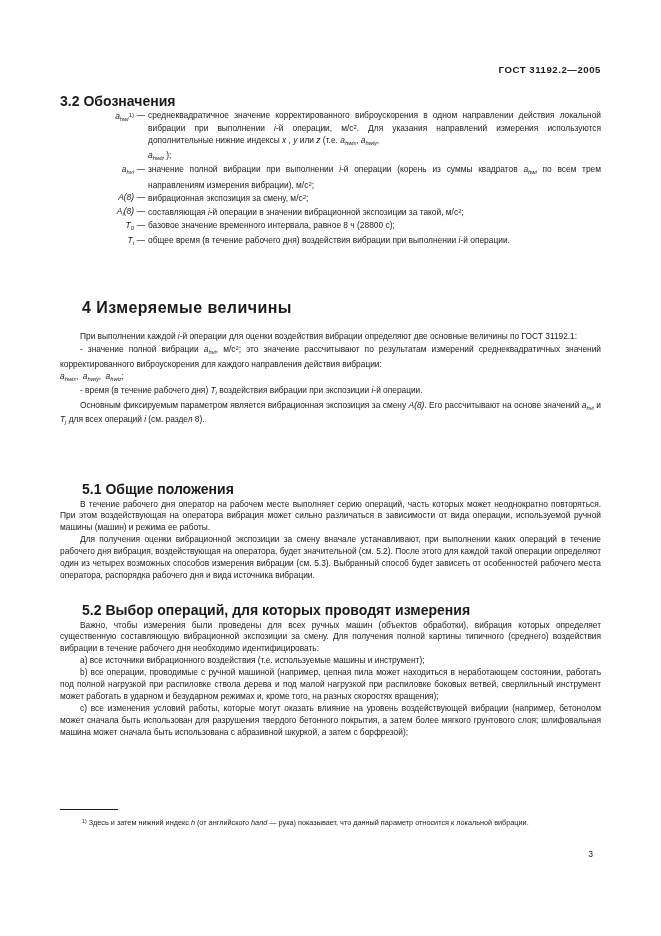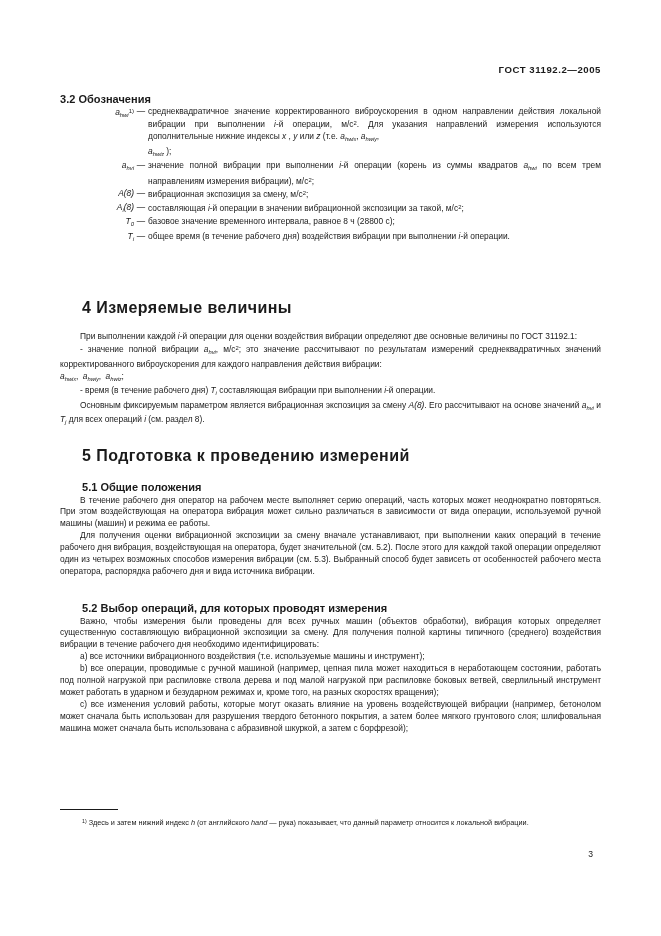--- a/index.html
+++ b/index.html
@@ -35,21 +35,21 @@
     top: 64px;
     right: 0;
     font-size: 9.6px;
     font-weight: bold;
     letter-spacing: 0.55px;
     white-space: nowrap;
   }
 
   
   .h-sub {
-    font-size: 11px;
+    font-size: 14px;
     font-weight: bold;
     margin: 0;
     padding: 0;
     letter-spacing: 0.02px;
   }
   .h-main {
     font-size: 16px;
     font-weight: bold;
     margin: 0;
     padding: 0;
@@ -199,28 +199,25 @@
 
     <div class="abs" style="top:299px;width:541px;">
       <div class="h-main" style="margin-left:22px;">4 Измеряемые величины</div>
 
       <p class="body indent" style="margin-top:14px;"><span>При выполнении каждой </span><i class="m">i</i><span>-й операции для оценки воздействия вибрации определяют две основные величины по ГОСТ 31192.1:</span></p>
 
       <p class="body indent"><span>- значение полной вибрации </span><i class="m">a</i><span class="sub">hvi</span><span>, м/с</span><span class="sup">2</span><span>; это значение рассчитывают по результатам измерений среднеквадратичных значений корректированного виброускорения для каждого направления действия вибрации:</span></p>
 
       <p class="body nojust"><i class="m">a</i><span class="sub">hwi</span><span class="subsub">x</span>,&nbsp; <i class="m">a</i><span class="sub">hwi</span><span class="subsub">y</span>,&nbsp; <i class="m">a</i><span class="sub">hwi</span><span class="subsub">z</span>;</p>
 
-      <p class="body indent nojust"><span>- время (в течение рабочего дня) </span><i class="m">T</i><span class="sub">i</span><span>  составляющая вибрации при выполнении </span><i class="m">i</i><span>-й операции.</span></p>
+      <p class="body indent nojust"><span>- время (в течение рабочего дня) </span><i class="m">T</i><span class="sub">i</span><span>  воздействия вибрации при экспозиции </span><i class="m">i</i><span>-й операции.</span></p>
 
       <p class="body indent"><span>Основным фиксируемым параметром является вибрационная экспозиция за смену </span><i class="m">A(8)</i><span>. Его рассчитывают на основе значений </span><i class="m">a</i><span class="sub">hvi</span><span> и </span><i class="m">T</i><span class="sub">j</span><span>  для всех операций </span><i class="m">i</i><span>  (см. раздел 8).</span></p>
     </div>
 
-    <div class="abs" style="top:447px;width:541px;">
-      <div class="h-main" style="margin-left:22px;">5 Подготовка к проведению измерений</div>
-    </div>
 
     <div class="abs" style="top:481px;width:541px;">
       <div class="h-sub" style="margin-left:22px;">5.1 Общие положения</div>
       <p class="body indent" style="margin-top:1.5px;">В течение рабочего дня оператор на рабочем месте выполняет серию операций, часть которых может неоднократно повторяться. При этом воздействующая на оператора вибрация может сильно различаться в зависимости от вида операции, используемой ручной машины (машин) и режима ее работы.</p>
       <p class="body indent">Для получения оценки вибрационной экспозиции за смену вначале устанавливают, при выполнении каких операций в течение рабочего дня вибрация, воздействующая на оператора, будет значительной (см. 5.2). После этого для каждой такой операции определяют один из четырех возможных способов измерения вибрации (см. 5.3). Выбранный способ будет зависеть от особенностей рабочего места оператора, распорядка рабочего дня и вида источника вибрации.</p>
     </div>
 
     <div class="abs" style="top:602px;width:541px;">
       <div class="h-sub" style="margin-left:22px;">5.2 Выбор операций, для которых проводят измерения</div>
       <p class="body indent" style="margin-top:1.5px;">Важно, чтобы измерения были проведены для всех ручных машин (объектов обработки), вибрация которых определяет существенную составляющую вибрационной экспозиции за смену. Для получения полной картины типичного (среднего) воздействия вибрации в течение рабочего дня необходимо идентифицировать:</p>

